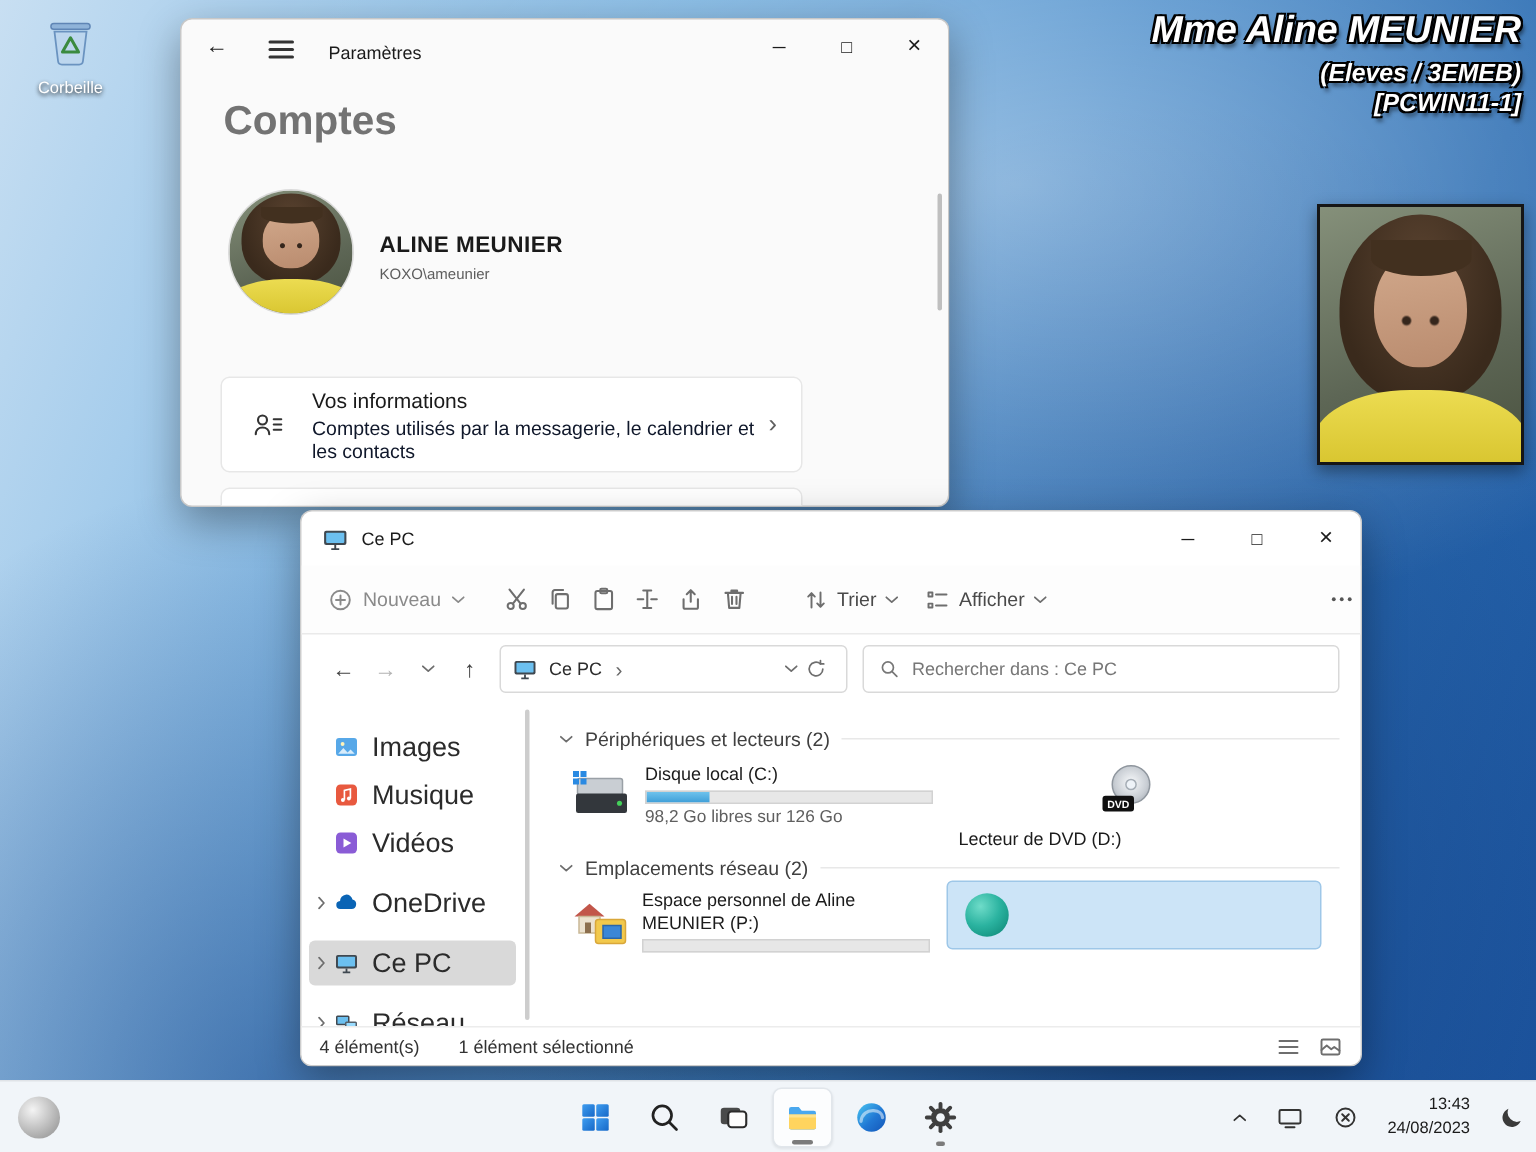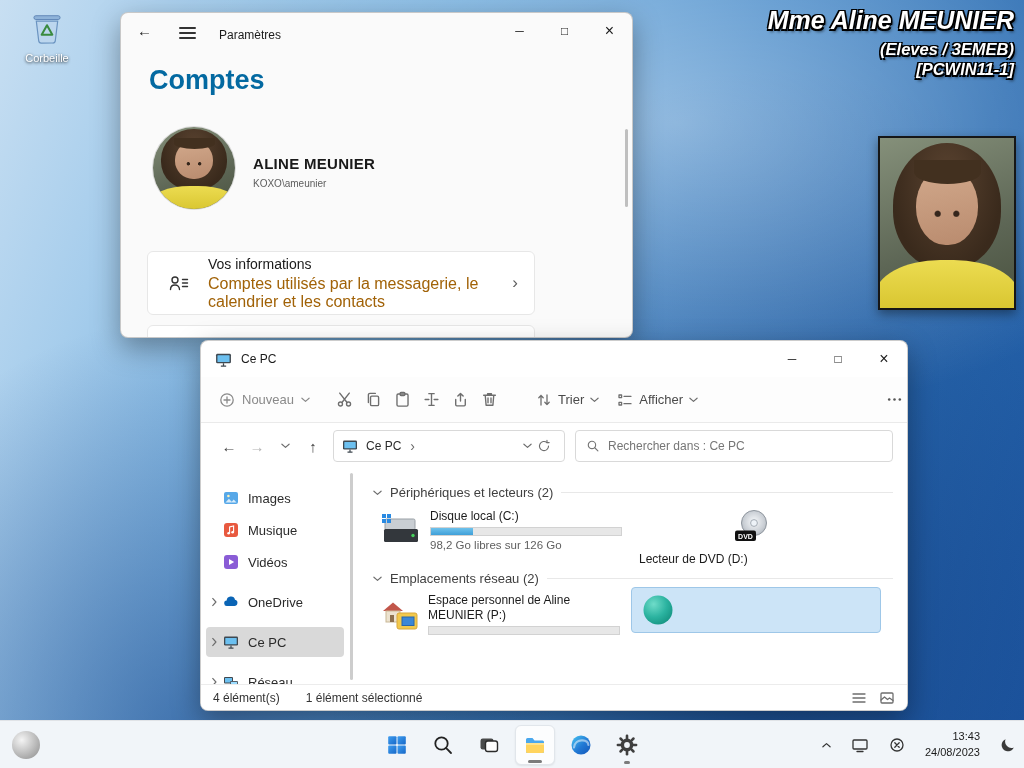--- a/index.html
+++ b/index.html
@@ -55,33 +55,33 @@
   .ctrl.close { font-size:16px; }
 
   
   .settings { left:120px; top:12px; width:513px; height:326px; background:#fafafa; z-index:2; }
   .s-titlebar { position:absolute; left:0; top:0; right:0; height:40px; }
   .s-back { position:absolute; left:16px; top:9px; font-size:15px; color:#1b1b1b; }
   .hamburger { position:absolute; left:58px; top:14px; width:17px; height:12px;
                display:flex; flex-direction:column; justify-content:space-between; }
   .hamburger i { display:block; height:1.8px; background:#333; border-radius:1px; }
   .s-title { position:absolute; left:98px; top:15px; font-size:12px; color:#1b1b1b; }
-  .s-h1 { position:absolute; left:28px; top:52px; font-size:27px; font-weight:700; color:#0369a1; }
+  .s-h1 { position:absolute; left:28px; top:52px; font-size:27px; font-weight:700; color:#737373; }
   .s-avatar { position:absolute; left:32px; top:114px; width:82px; height:82px;
               border-radius:50%; overflow:hidden; box-shadow:0 0 0 1px rgba(0,0,0,.12); }
   .s-name { position:absolute; left:132px; top:142px; font-size:15px; font-weight:600; letter-spacing:.3px; color:#1a1a1a; }
   .s-domain { position:absolute; left:132px; top:165px; font-size:10px; color:#5d5d5d; }
   .s-card { position:absolute; left:26px; width:388px; background:#fff; border:1px solid #e7e7e7;
             border-radius:6px; display:flex; align-items:center; }
   .s-card1 { top:238px; height:64px; }
   .s-card2 { top:312px; height:30px; }
   .s-card .card-icon { margin-left:20px; width:22px; height:22px; flex:0 0 auto; }
   .s-card-text { margin-left:18px; display:flex; flex-direction:column; gap:3px; }
   .s-card-title { font-size:14px; color:#1a1a1a; }
-  .s-card-sub { font-size:16px; color:#a16207; }
+  .s-card-sub { font-size:13px; color:#0f172a; }
   .s-card-chev { margin-left:auto; margin-right:16px; color:#5f5f5f; font-size:17px; }
   .s-scroll { position:absolute; right:4px; top:116px; width:3px; height:78px; background:#bfbfbf; border-radius:2px; }
 
   
   .explorer { left:200px; top:340px; width:708px; height:371px; z-index:3; }
   .e-titlebar { position:absolute; left:0; top:0; right:0; height:36px; display:flex; align-items:center; }
   .e-titlebar .app-ic { margin-left:14px; width:17px; height:17px; }
   .e-title { margin-left:9px; font-size:12px; color:#1b1b1b; }
   .e-toolbar { position:absolute; left:0; top:36px; right:0; height:46px; display:flex; align-items:center;
                padding-left:18px; border-bottom:1px solid #eaeaea; background:#fdfdfd; }
@@ -105,21 +105,21 @@
   .addr-box .spacer { flex:1; }
   .search-box { flex:1; height:32px; margin-left:10px; border:1px solid #d9d9d9; border-radius:4px;
                 background:#fff; display:flex; align-items:center; padding:0 10px; }
   .search-box svg { width:14px; height:14px; flex:0 0 auto; }
   .search-input { flex:1; border:none; outline:none; background:transparent; margin-left:8px;
                   font-size:12px; color:#333; font-family:"Liberation Sans",sans-serif; }
   .search-input::placeholder { color:#767676; }
   .e-body { position:absolute; left:0; top:128px; right:0; bottom:26px; }
   .e-sidebar { position:absolute; left:0; top:0; bottom:0; width:148px; padding-top:14px; }
   .sb-item { height:30px; margin:0 5px 2px 5px; display:flex; align-items:center; border-radius:4px;
-             font-size:13px; color:#2b2b2b; }
+             font-size:18px; color:#2b2b2b; }
   .sb-item.selected { background:#d9d9d9; }
   .sb-chev { width:17px; display:flex; align-items:center; justify-content:center; }
   .sb-ic { width:16px; height:16px; margin-right:9px; flex:0 0 auto; }
   .sb-gap { height:8px; }
   .sb-scroll { position:absolute; left:149px; top:4px; bottom:4px; width:3px; background:#cdcdcd; border-radius:2px; }
   .e-content { position:absolute; left:158px; right:0; top:0; bottom:0; }
   .grp-hdr { position:absolute; left:14px; right:14px; display:flex; align-items:center; gap:8px;
              font-size:13px; color:#404040; }
   .grp-hdr .hline { flex:1; height:1px; background:#e8e8e8; }
   .hdr1 { top:16px; } .hdr2 { top:102px; }

